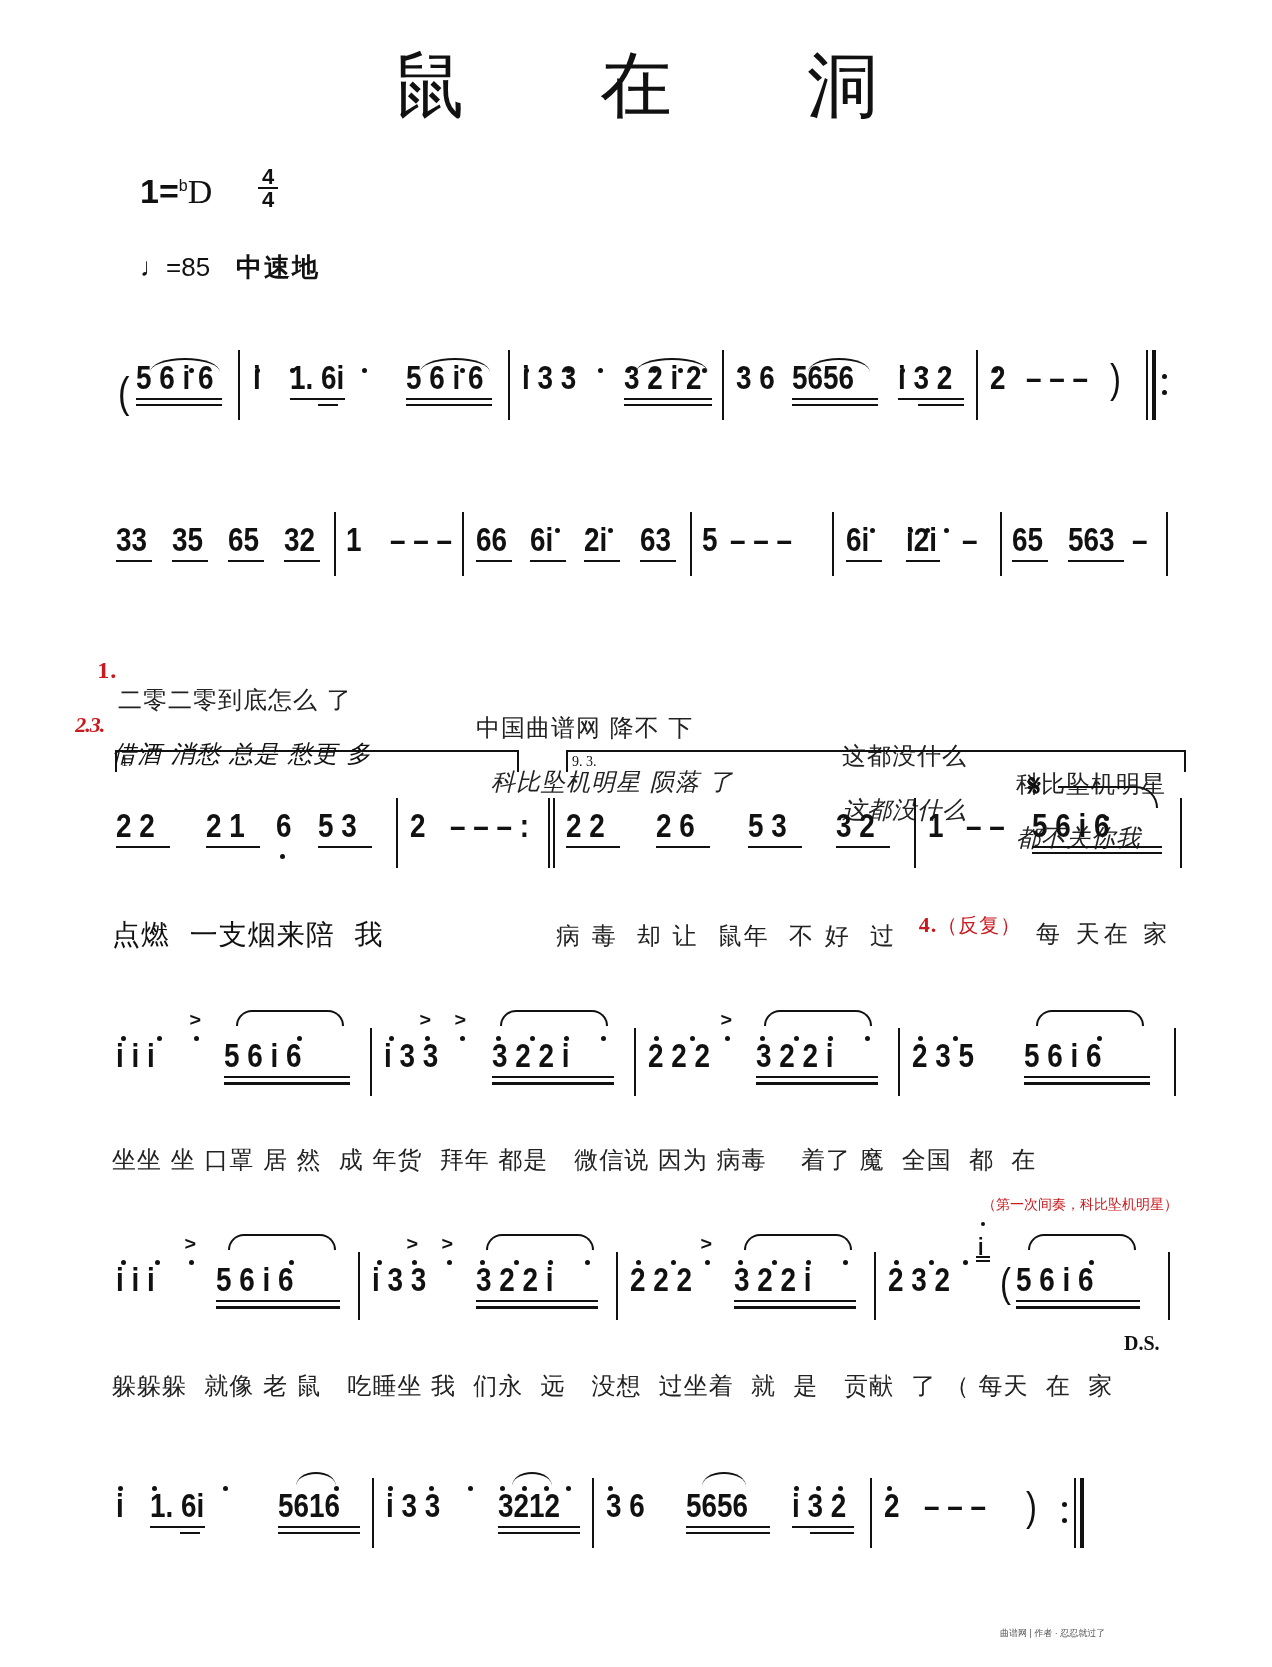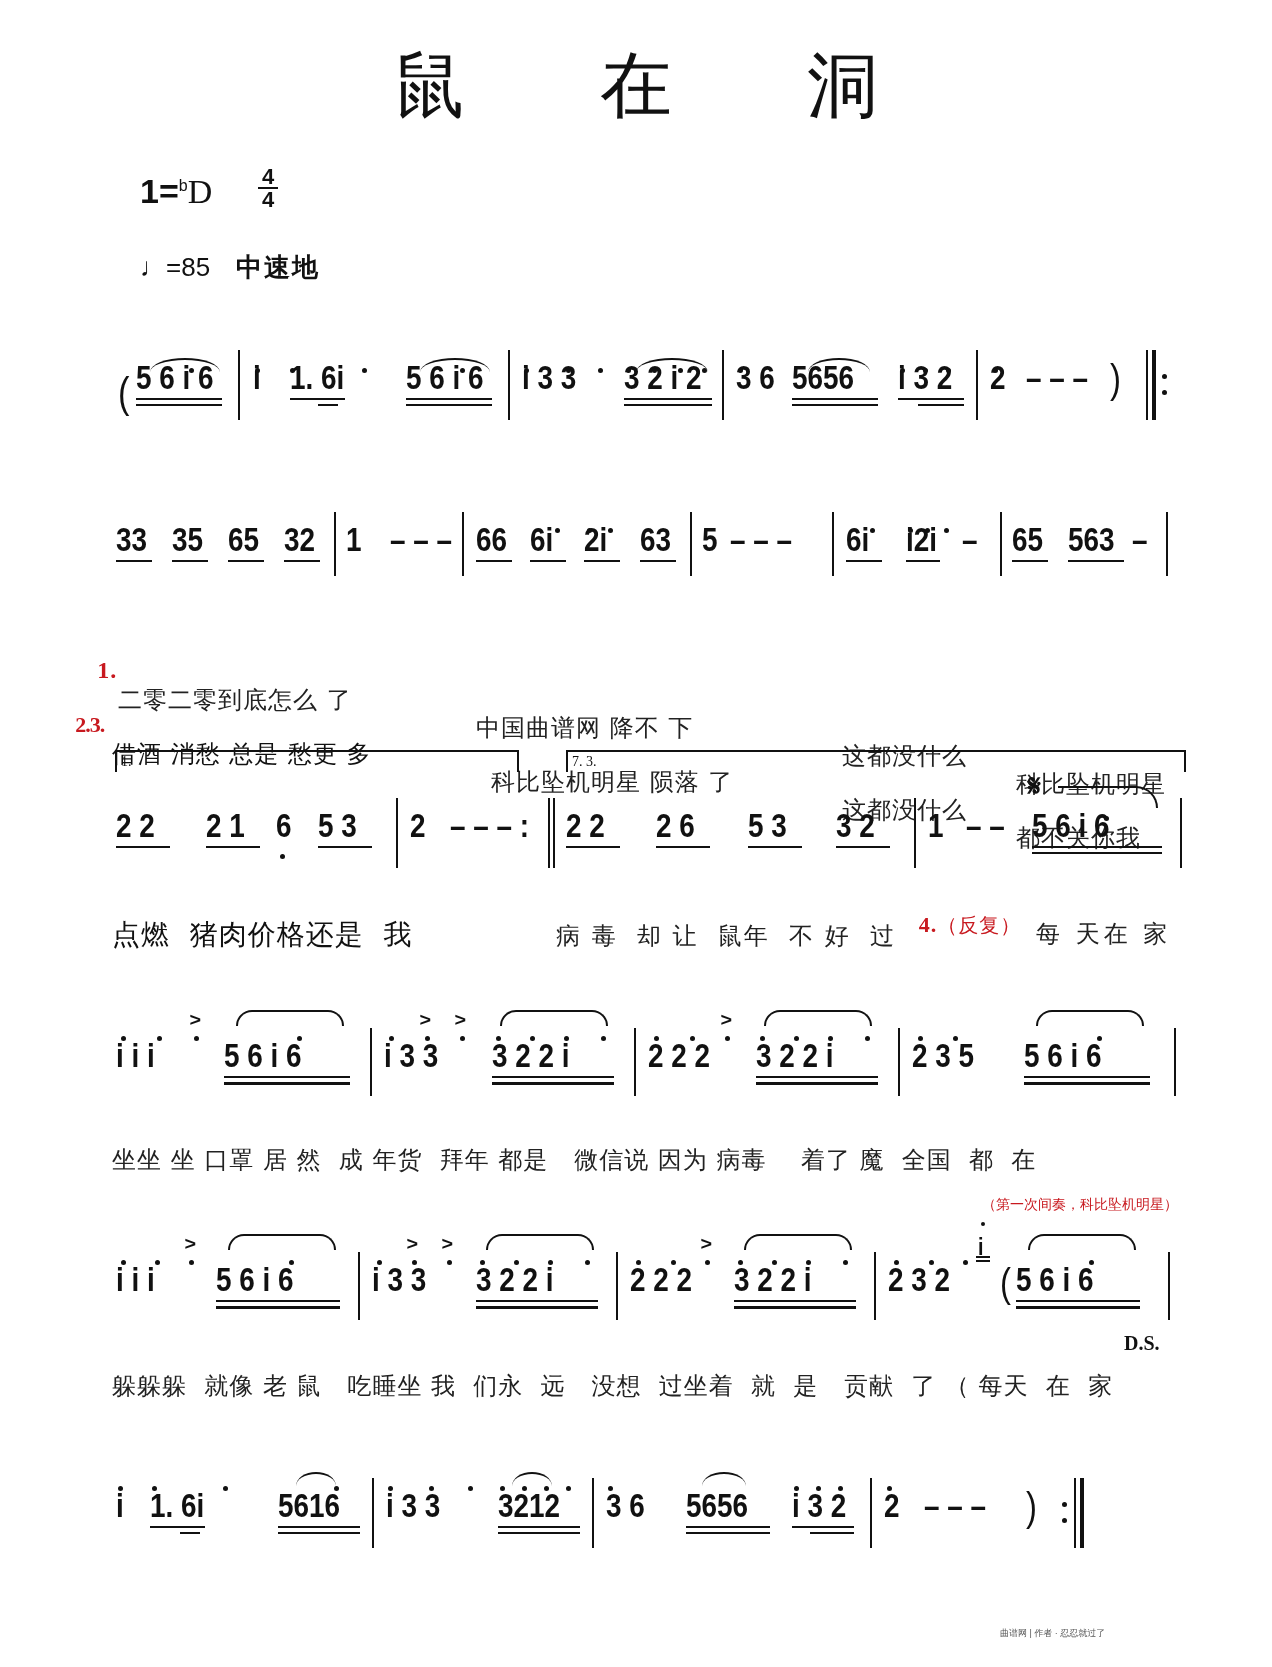--- a/index.html
+++ b/index.html
@@ -160,33 +160,33 @@
   <div class="bar" style="left:1166px;top:-10px;height:64px;"></div>
 </div>
 
 <div class="lyric" style="left:80px;top:628px;">
   <span class="red" style="font-size:24px;">1.</span>
   <span style="position:absolute;left:38px;">二零二零到底怎么 了</span>
   <span style="position:absolute;left:396px;">中国曲谱网 降不 下</span>
   <span style="position:absolute;left:762px;">这都没什么</span>
   <span style="position:absolute;left:936px;">科比坠机明星</span>
 </div>
-<div class="lyric" style="left:58px;top:682px;">
+<div class="lyric" style="left:58px;top:682px;font-style:italic;">
   <span class="red" style="font-size:22px;letter-spacing:-1px;">2.3.</span>
   <span style="position:absolute;left:54px;color:#111;">借酒 消愁 总是 愁更 多</span>
   <span style="position:absolute;left:433px;">科比坠机明星 陨落 了</span>
   <span style="position:absolute;left:784px;">这都没什么</span>
   <span style="position:absolute;left:958px;">都不关你我</span>
 </div>
 
 <div class="volta" style="left:115px;top:750px;width:400px;border-right:2px solid #111;">
   <span>1.</span>
 </div>
 <div class="volta" style="left:566px;top:750px;width:616px;border-right:2px solid #111;">
-  <span>7. 3.</span>
+  <span>9. 3.</span>
 </div>
 
 <div class="row" style="top:808px;">
   <span class="n" style="left:116px;">2 2</span>
     <div class="ul" style="left:116px;top:38px;width:54px;"></div>
   <span class="n" style="left:206px;">2 1</span>
     <div class="ul" style="left:206px;top:38px;width:54px;"></div>
   <span class="n" style="left:276px;">6</span>
   <span class="dotab" style="left:280px;top:46px;"></span>
   <span class="n" style="left:318px;">5 3</span>
@@ -213,21 +213,21 @@
   <div class="ul" style="left:1032px;top:44px;width:130px;"></div>
   <span class="segno" style="left:1028px;top:-40px;">𝄋</span>
   <div class="slur" style="left:1058px;top:-22px;width:98px;border-radius:0 30px 0 0;height:20px;border-right:2px solid #111;"></div>
   <div class="bar" style="left:1180px;top:-10px;height:70px;"></div>
 </div>
 
 <div class="lyric" style="left:904px;top:888px;font-size:20px;">
   <span class="red" style="font-size:22px;">4.</span><span style="color:#c8191f;font-family:'DejaVu Sans',sans-serif;">（反复）</span>
 </div>
 
-<div class="lyric" style="left:112px;top:916px;font-size:28px;color:#111;">点燃  猪肉价格还是  我</div>
+<div class="lyric" style="left:112px;top:916px;font-size:28px;color:#111;">点燃  一支烟来陪  我</div>
 <div class="lyric" style="left:556px;top:920px;font-size:24px;letter-spacing:2px;">病 毒  却 让  鼠年  不 好  过</div>
 <div class="lyric" style="left:1036px;top:918px;font-size:24px;letter-spacing:4px;">每 天在 家</div>
 
 <div class="row" style="top:1038px;">
 
   <span class="n" style="left:116px;">i  i  i</span>
   <span class="dotab" style="left:121px;top:-2px;"></span>
   <span class="dotab" style="left:157px;top:-2px;"></span>
   <span class="dotab" style="left:194px;top:-2px;"></span>
   <span class="acc" style="left:190px;top:-28px;">&gt;</span>

